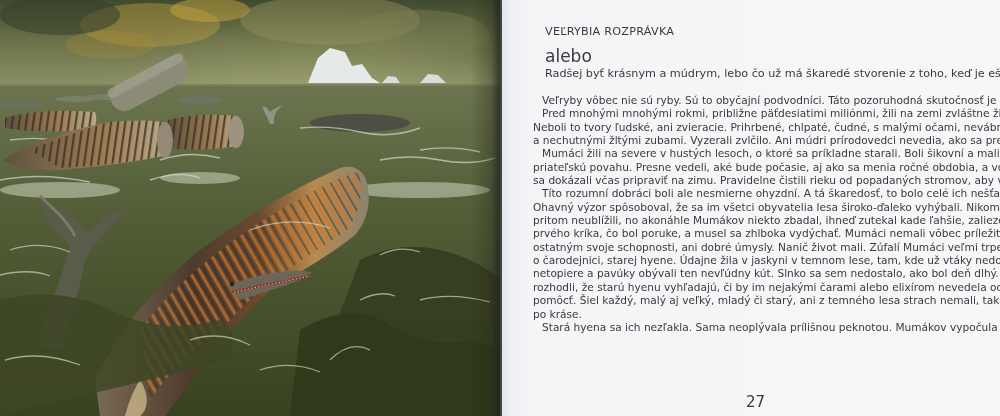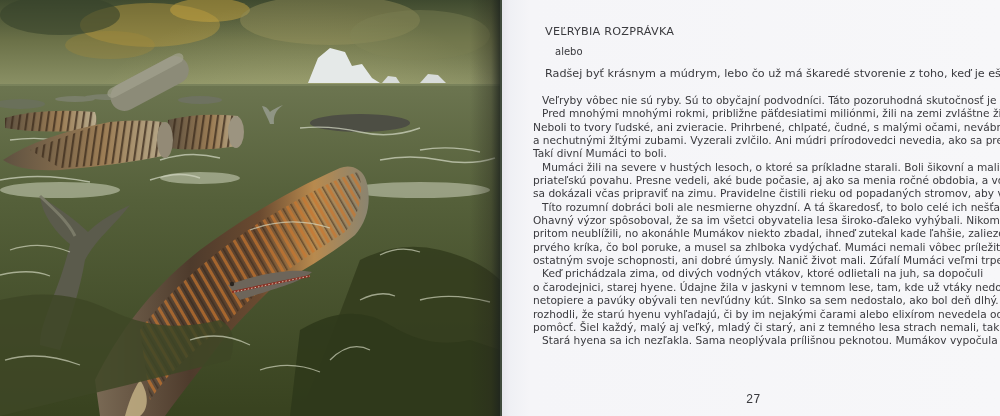--- a/index.html
+++ b/index.html
@@ -26,34 +26,34 @@
     }
     .right-page .fold-line {
       position: absolute; left: 0; top: 0; width: 2px; height: 416px;
       background: #3f4a3c;
     }
     .title {
       position: absolute; left: 45px; top: 25px;
       font-size: 11.2px; letter-spacing: 0.25px; color: #3a3a3e; text-align: center;
     }
     .alt {
-      position: absolute; left: 55px; top: 46px; font-size: 10px; color: #3a3a3e;
+      position: absolute; left: 45px; top: 46px; font-size: 17px; color: #3a3a3e;
     }
     .subtitle {
       position: absolute; left: 45px; top: 67px; font-size: 11.2px; color: #3a3a3e;
       white-space: nowrap;
     }
     .body-text {
       position: absolute; left: 33px; top: 94px; width: 440px;
       font-size: 10.6px; line-height: 13.35px; color: #3a3a3e;
     }
     .body-text .line { display: block; white-space: nowrap; height: 13.35px; }
     .body-text .line.indent { padding-left: 9px; }
     .page-number {
-      position: absolute; left: 246px; top: 393px; font-size: 12px; color: #3a3a3e; font-family: Liberation Mono, monospace;
+      position: absolute; left: 246px; top: 393px; font-size: 15px; color: #3a3a3e;
     }
   </style>
 </head>
 <body>
 
 <div class="spread">
 
   <div class="left-page">
     <svg width="500" height="416" viewBox="0 0 500 416">
       <defs>
@@ -196,32 +196,31 @@
 
     <div class="title">VEĽRYBIA ROZPRÁVKA</div>
     <div class="alt">alebo</div>
     <div class="subtitle">Radšej byť krásnym a múdrym, lebo čo už má škaredé stvorenie z toho, keď je ešte aj hlúpe</div>
 
     <div class="body-text" id="body-text">
         <span class="line indent">Veľryby vôbec nie sú ryby. Sú to obyčajní podvodníci. Táto pozoruhodná skutočnosť je nielen</span>
         <span class="line indent">Pred mnohými mnohými rokmi, približne päťdesiatimi miliónmi, žili na zemi zvláštne živočíchy.</span>
         <span class="line">Neboli to tvory ľudské, ani zvieracie. Prihrbené, chlpaté, čudné, s malými očami, nevábnymi nosmi</span>
         <span class="line">a nechutnými žltými zubami. Vyzerali zvlčilo. Ani múdri prírodovedci nevedia, ako sa presne volali.</span>
-        <span class="line">Takí divní Mumáci to boli.</span>
         <span class="line indent">Mumáci žili na severe v hustých lesoch, o ktoré sa príkladne starali. Boli šikovní a mali veľmi</span>
         <span class="line">priateľskú povahu. Presne vedeli, aké bude počasie, aj ako sa menia ročné obdobia, a vďaka tomu</span>
         <span class="line">sa dokázali včas pripraviť na zimu. Pravidelne čistili rieku od popadaných stromov, aby v nej bola</span>
         <span class="line indent">Títo rozumní dobráci boli ale nesmierne ohyzdní. A tá škaredosť, to bolo celé ich nešťastie.</span>
         <span class="line">Ohavný výzor spôsoboval, že sa im všetci obyvatelia lesa široko-ďaleko vyhýbali. Nikomu by</span>
         <span class="line">pritom neublížili, no akonáhle Mumákov niekto zbadal, ihneď zutekal kade ľahšie, zaliezol do</span>
         <span class="line">prvého kríka, čo bol poruke, a musel sa zhlboka vydýchať. Mumáci nemali vôbec príležitosť ukázať</span>
         <span class="line">ostatným svoje schopnosti, ani dobré úmysly. Nanič život mali. Zúfalí Mumáci veľmi trpeli. Pre svoj</span>
-        <span class="line indent">Keď prichádzala zima, od divých vodných vtákov, ktoré odlietali na juh, sa dopočuli</span>
         <span class="line">o čarodejnici, starej hyene. Údajne žila v jaskyni v temnom lese, tam, kde už vtáky nedoletia. Iba</span>
         <span class="line">netopiere a pavúky obývali ten nevľúdny kút. Slnko sa sem nedostalo, ako bol deň dlhý. Mumáci sa</span>
         <span class="line">rozhodli, že starú hyenu vyhľadajú, či by im nejakými čarami alebo elixírom nevedela od škaredosti</span>
         <span class="line">pomôcť. Šiel každý, malý aj veľký, mladý či starý, ani z temného lesa strach nemali, tak veľmi túžili</span>
+        <span class="line">po kráse.</span>
         <span class="line indent">Stará hyena sa ich nezľakla. Sama neoplývala prílišnou peknotou. Mumákov vypočula a zamysle-</span>
       </div>
 
     <div class="page-number">27</div>
   </div>
 </div>
 
 </body></html>

